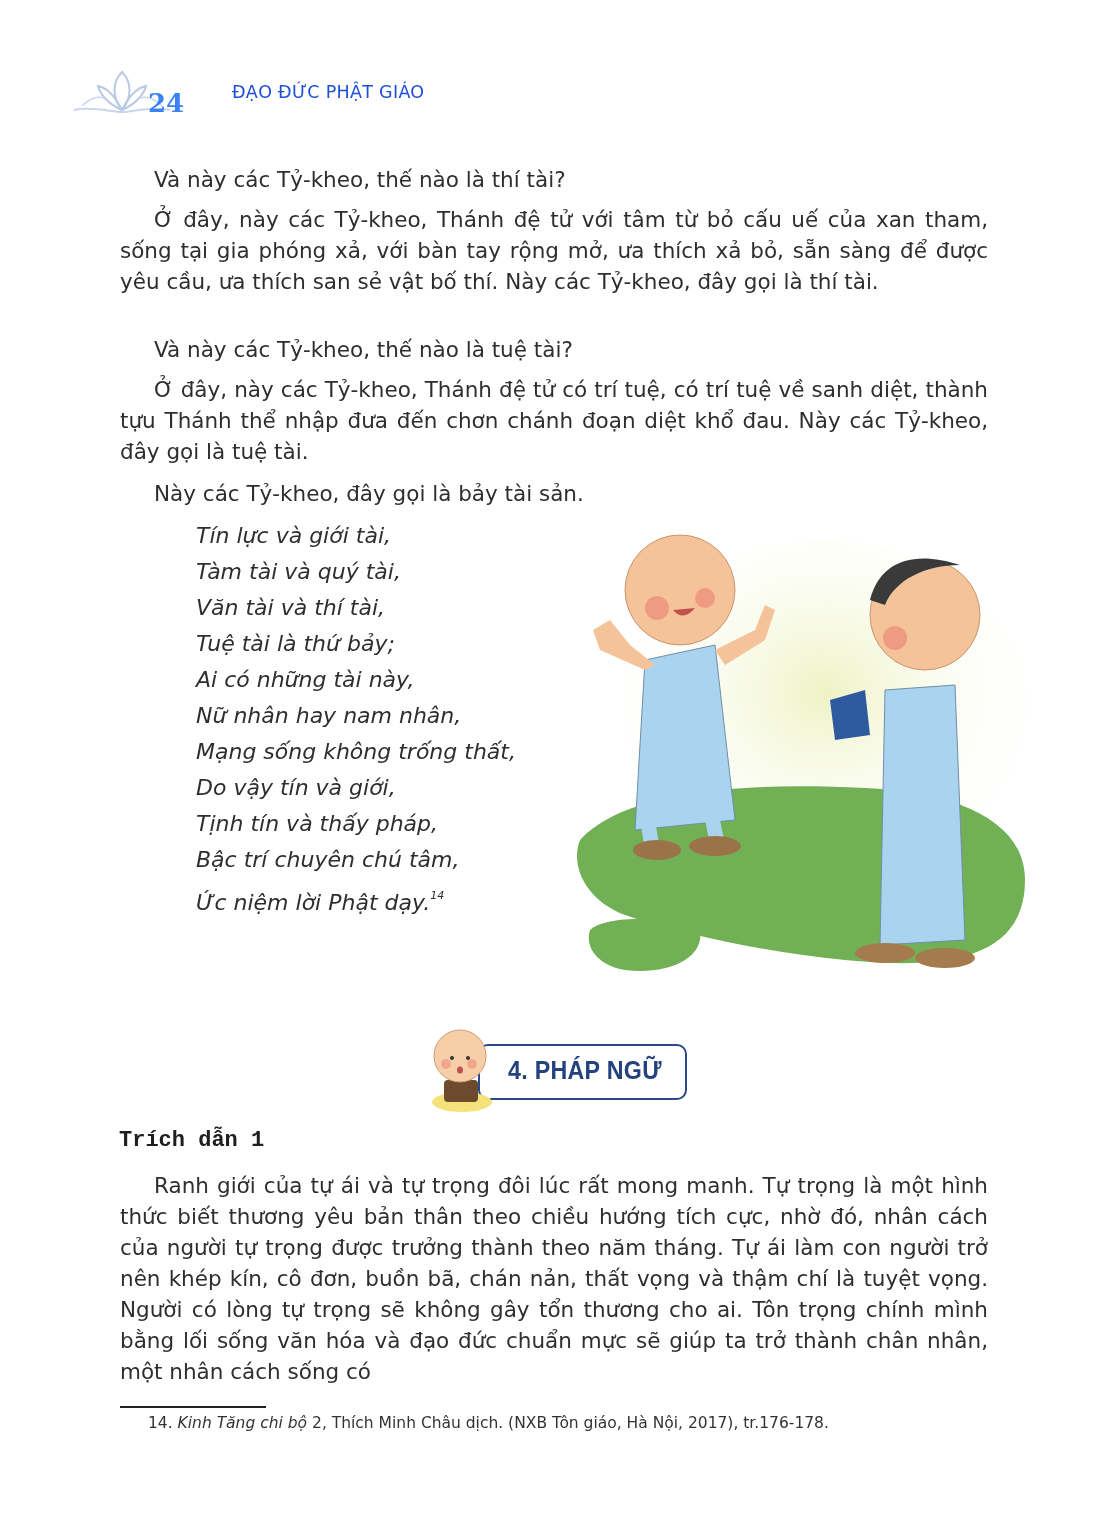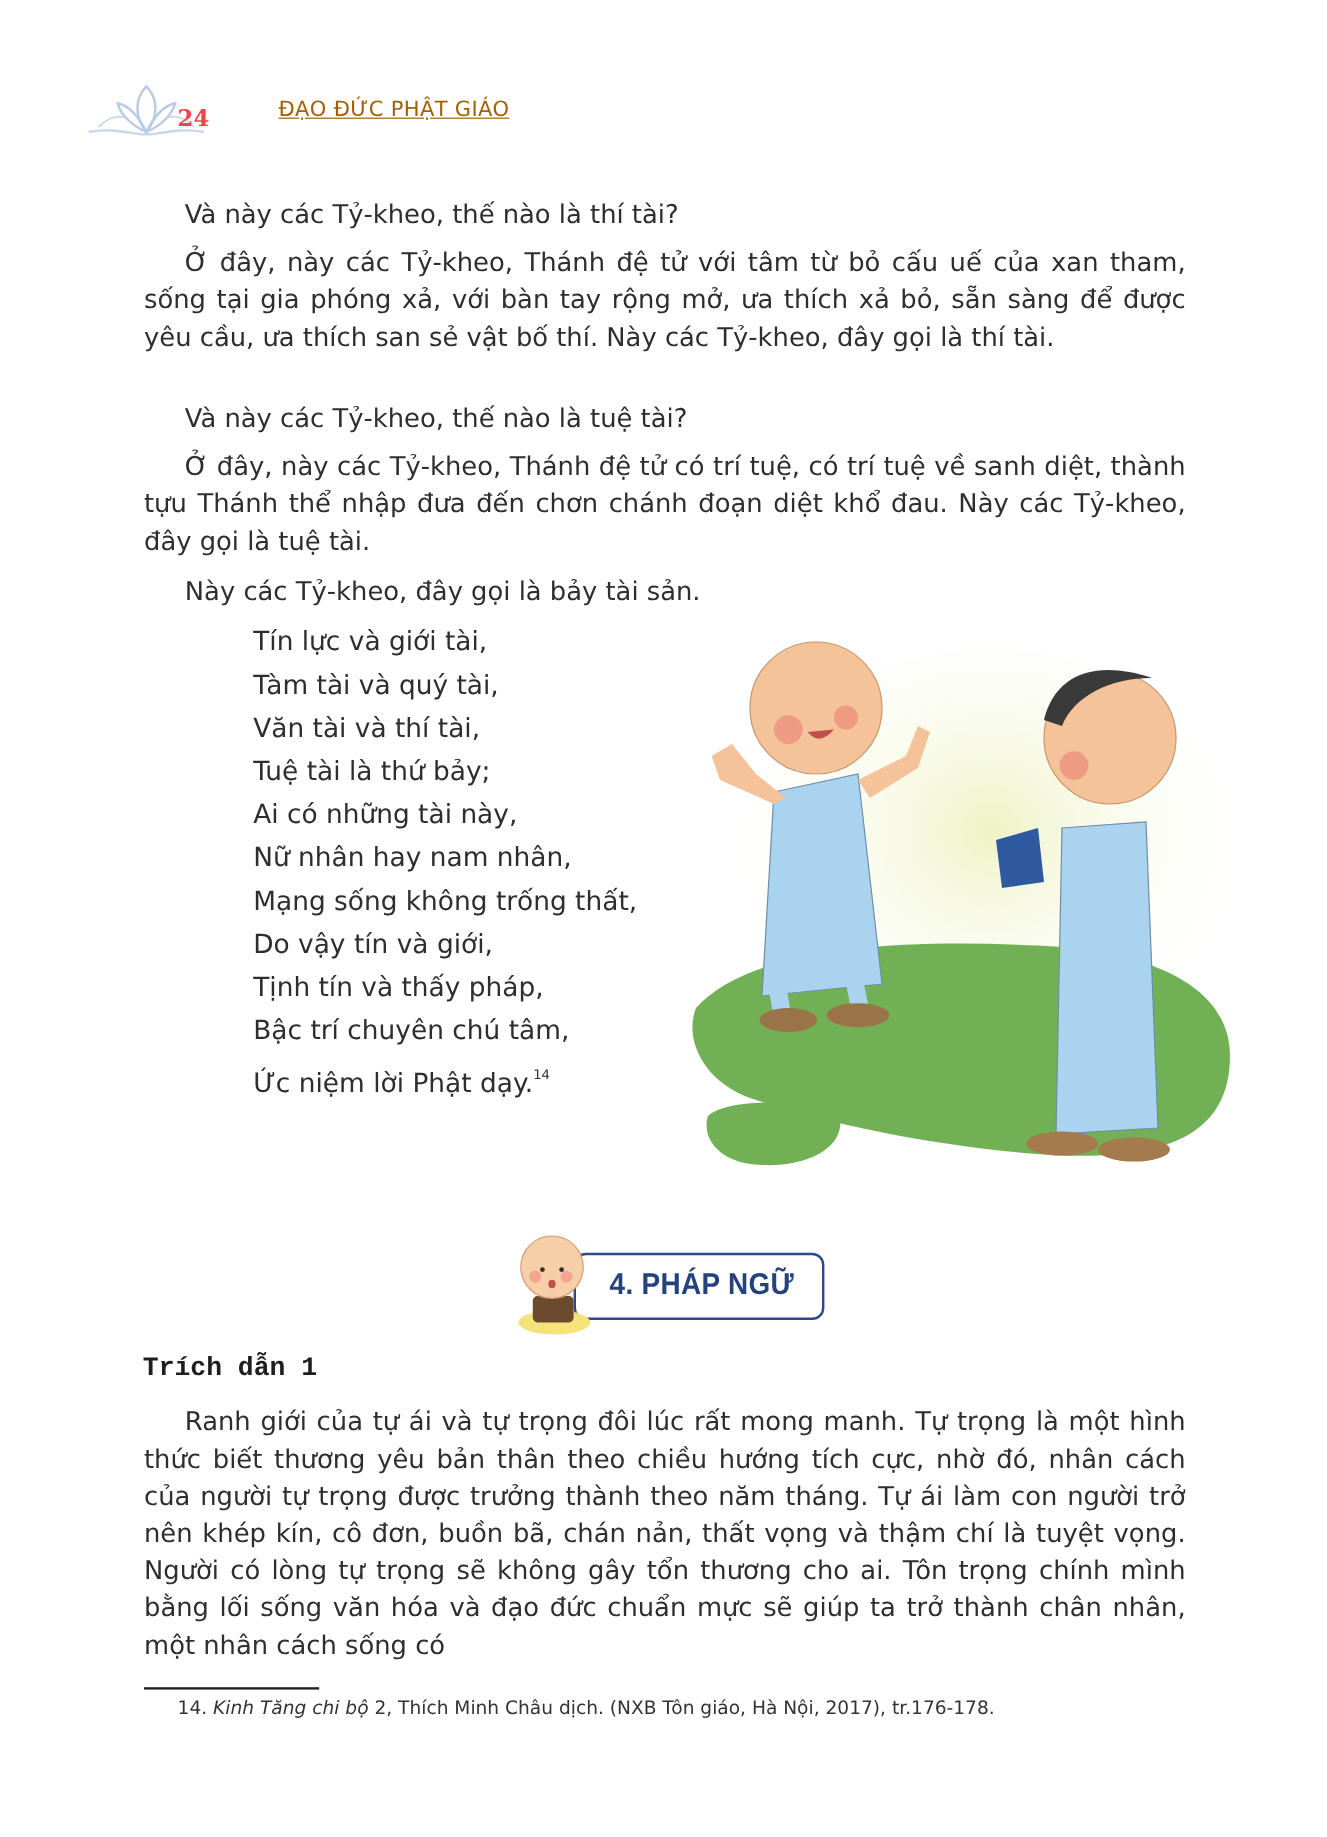--- a/index.html
+++ b/index.html
@@ -4,33 +4,32 @@
   <style>
     html, body { margin: 0; padding: 0; background: #ffffff; }
     body {
       width: 1106px; height: 1531px; position: relative; overflow: hidden;
       font-family: "DejaVu Sans", sans-serif; color: #2b2b2b;
     }
     .page-header { position: absolute; left: 62px; top: 68px; width: 520px; height: 50px; }
     .lotus { position: absolute; left: 10px; top: 0; width: 100px; height: 50px; }
     .page-number {
       position: absolute; left: 86px; top: 20px; font-family: "DejaVu Serif", serif;
-      font-size: 19px; font-weight: bold; color: #ef4444;
+      font-size: 26px; font-weight: bold; color: #3b82f6;
     }
     .running-title {
-      position: absolute; left: 170px; top: 14px; font-size: 17.5px; color: #a16207;
+      position: absolute; left: 170px; top: 14px; font-size: 17.5px; color: #1d4ed8;
       letter-spacing: 0.3px;
-      text-decoration: underline;
     }
     .body-text { font-size: 21.5px; line-height: 31px; color: #2e2e2e; }
     .para {
       position: absolute; left: 120px; width: 868px; text-align: justify; margin: 0;
       text-indent: 34px;
     }
-    .verse { position: absolute; left: 211px; top: 518px; width: 380px; }
+    .verse { position: absolute; left: 196px; top: 518px; width: 380px; font-style: italic; }
     .verse-line { height: 36px; line-height: 36px; font-size: 22px; white-space: nowrap; }
     sup { font-size: 11px; vertical-align: 11px; }
     .illustration { position: absolute; left: 565px; top: 520px; width: 480px; height: 470px; }
     .section-heading { position: absolute; left: 420px; top: 1010px; width: 280px; height: 110px; }
     .heading-box {
       position: absolute; left: 58px; top: 34px; width: 205px; height: 52px;
       border: 2.5px solid #2b4a8a; border-radius: 10px; background: #fff;
     }
     .heading-text {
       position: absolute; left: 20px; top: 10px; font-family: "Liberation Sans", sans-serif;

